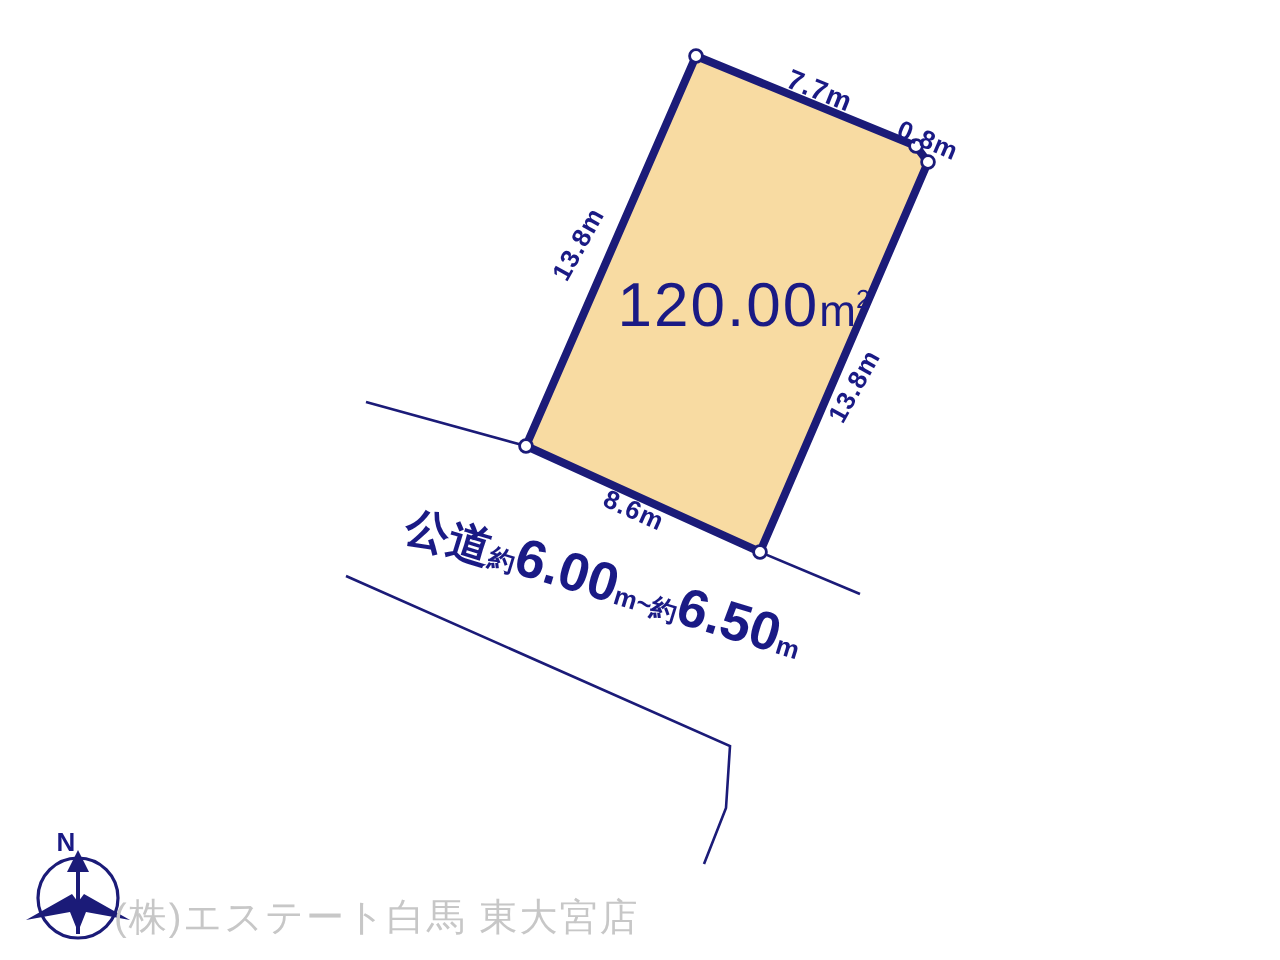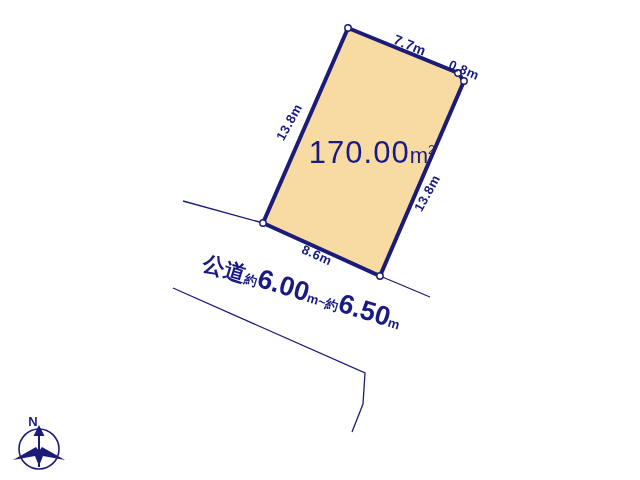--- a/index.html
+++ b/index.html
@@ -101,23 +101,24 @@
     </g>
   </svg>
 
   <div class="lbl edge-label lbl-top">7.7m</div>
   <div class="lbl edge-label lbl-corner">0.8m</div>
   <div class="lbl edge-label lbl-left">13.8m</div>
   <div class="lbl edge-label lbl-right">13.8m</div>
   <div class="lbl edge-label lbl-bottom">8.6m</div>
 
   <div class="lbl area-label">
-    <span>170.00</span><span class="unit">m</span><span class="sup">2</span>
+    <span>120.00</span><span class="unit">m</span><span class="sup">2</span>
   </div>
 
   <div class="lbl road-label">
     <span class="kanji">公道</span><span class="small">約</span><span>6.00</span><span class="small">m</span><span class="small">~</span><span class="small">約</span><span>6.50</span><span class="small">m</span>
   </div>
 
   <div class="lbl north-label">N</div>
 
+  <div class="lbl company-label">(株)エステート白馬 東大宮店</div>
 
 </div>
 
 </body></html>

